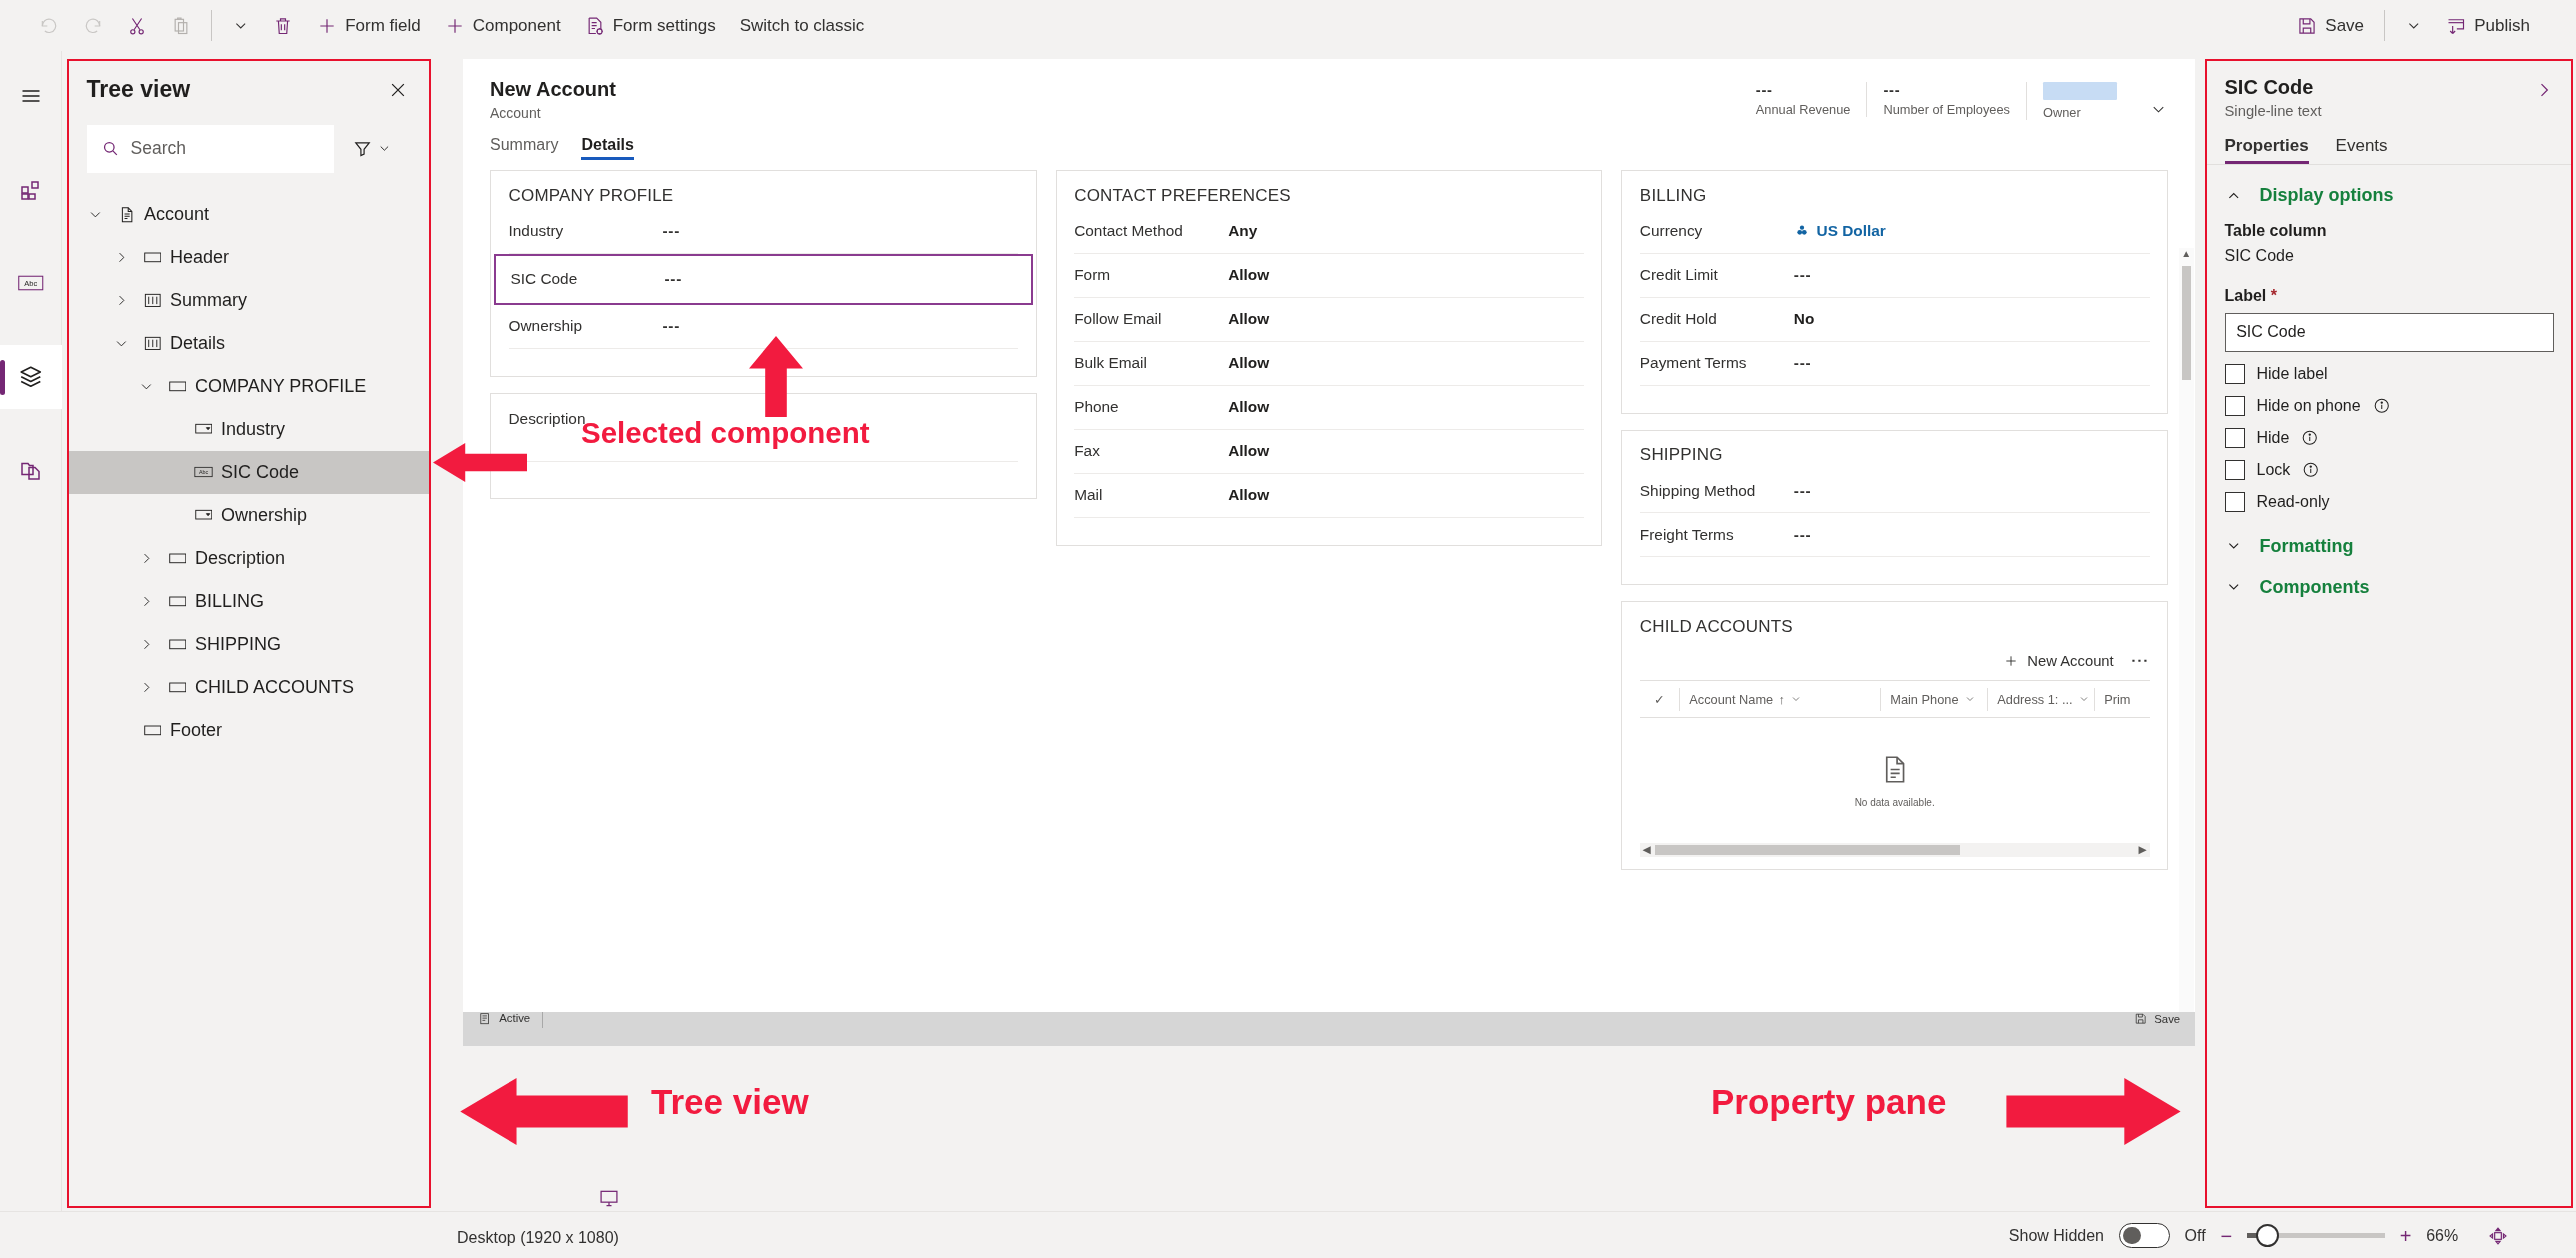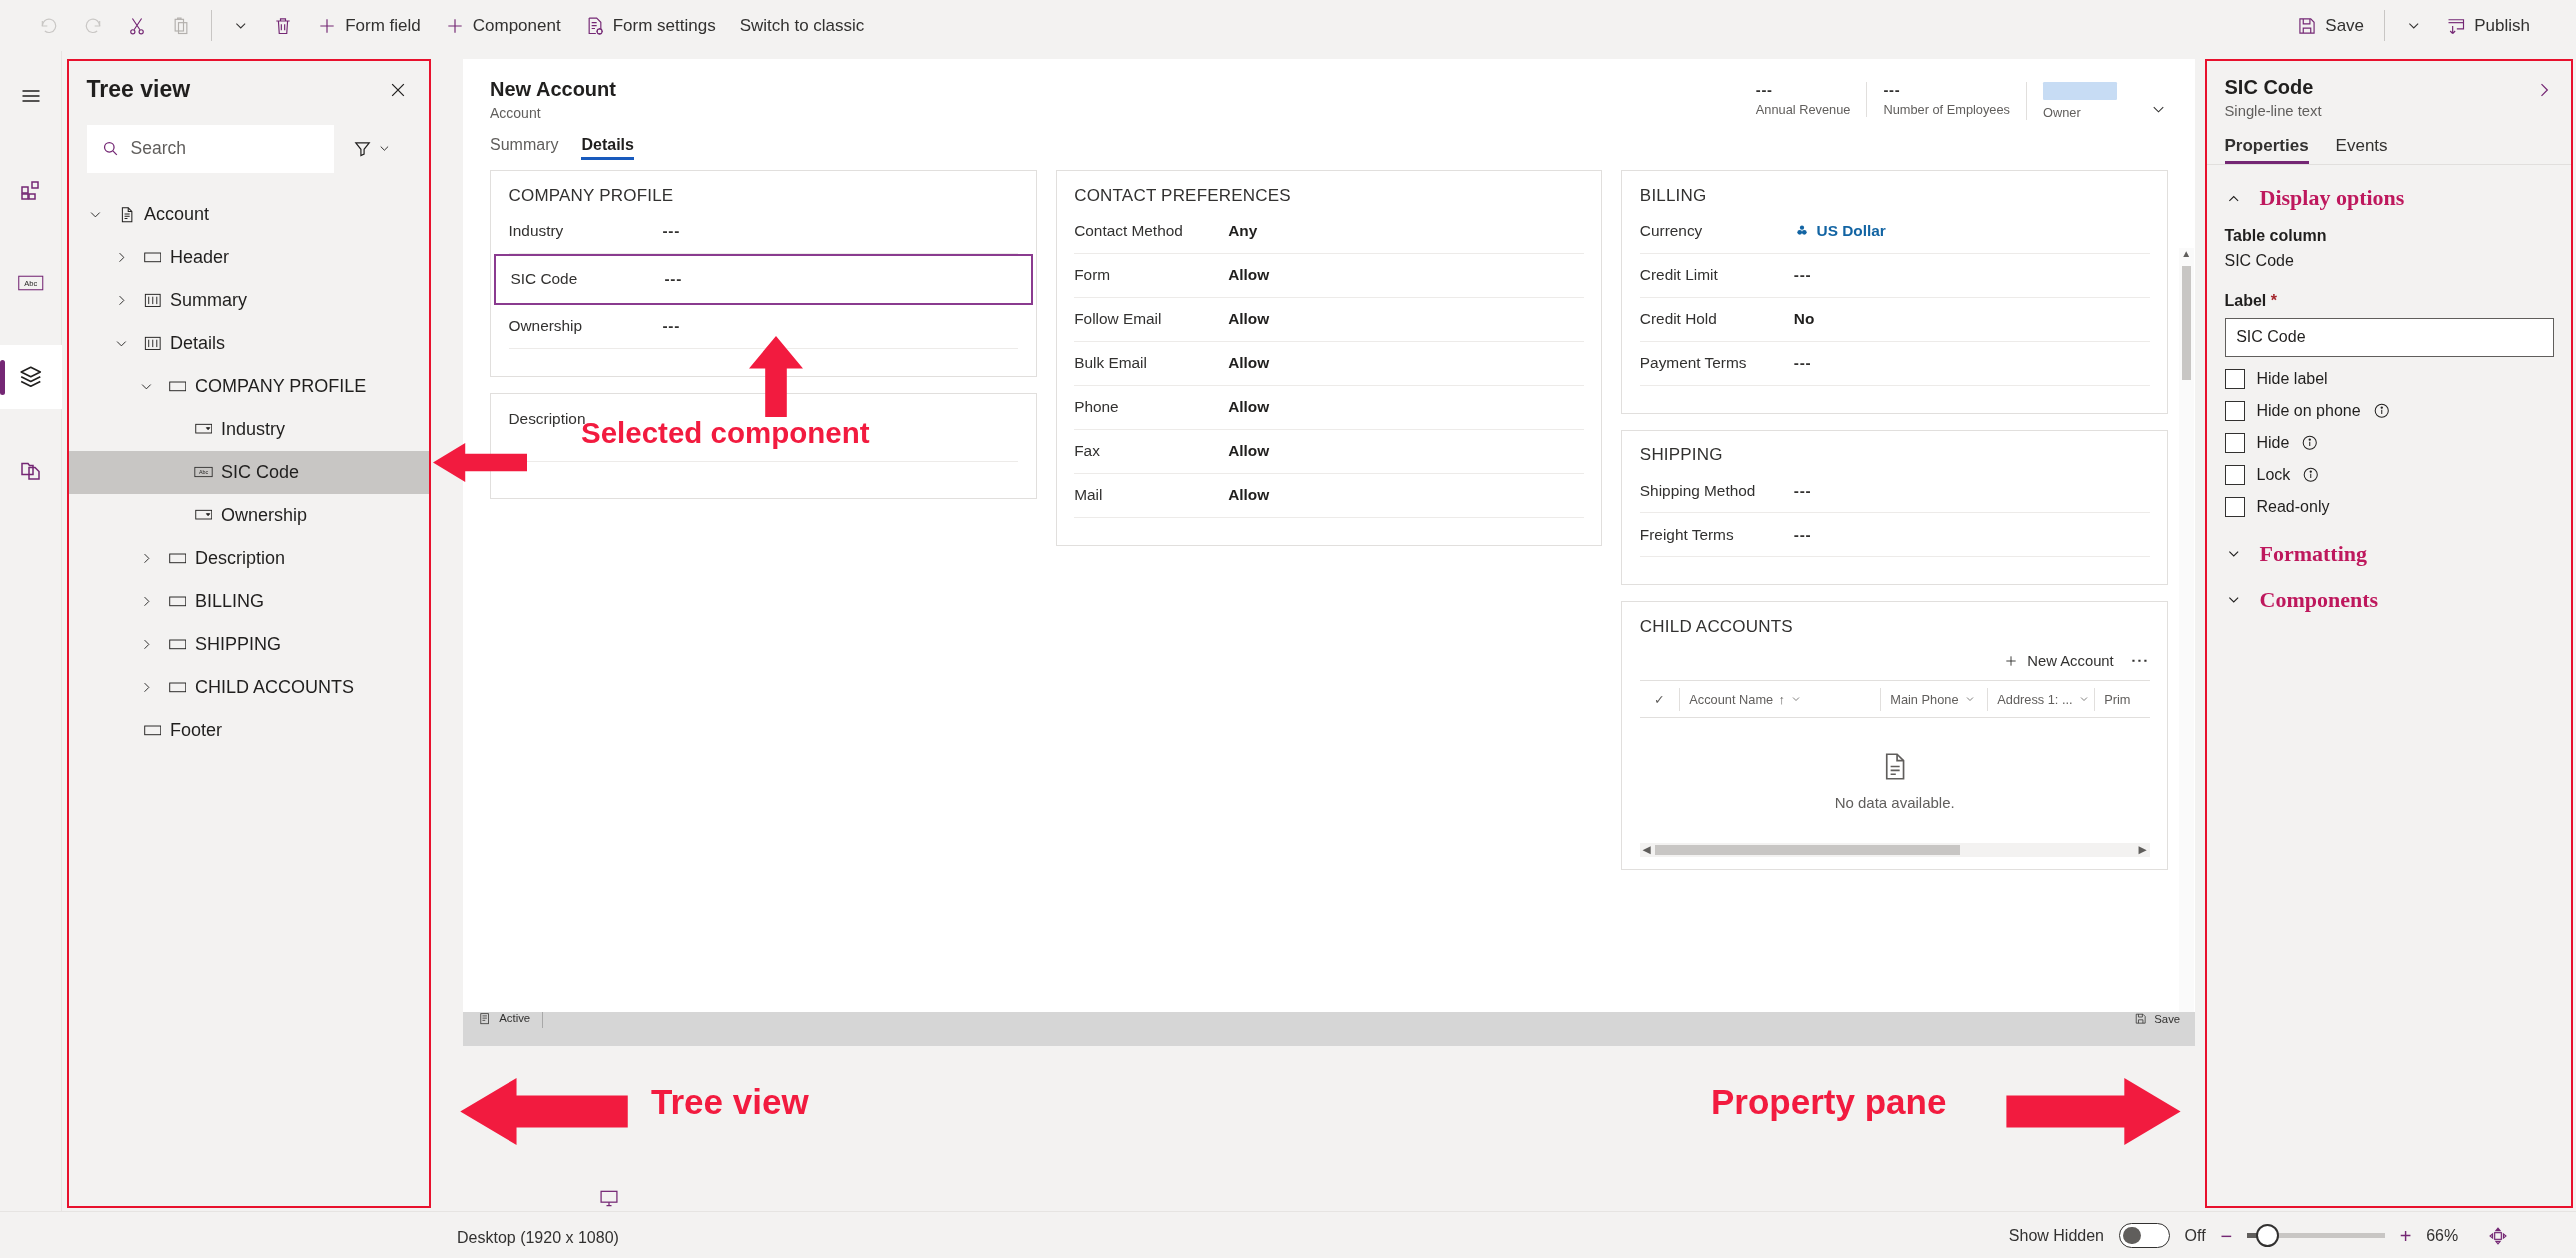--- a/index.html
+++ b/index.html
@@ -138,21 +138,21 @@
   .grid-more { font-size:17.5px; color:#323130; cursor:pointer; letter-spacing:1.3px; writing-mode:vertical-rl; }
   .grid-headrow {
     display:flex; align-items:center; height:38px; margin:0 17.5px;
     border-top:0.7px solid #e1dfdd; border-bottom:1.3px solid #e1dfdd;
     font-size:12.8px; color:#605e5c;
   }
   .gh { display:flex; align-items:center; gap:5.4px; padding:0 9.4px; border-left:0.7px solid #e1dfdd; height:23px; white-space:nowrap; cursor:pointer;}
   .gh.first { border-left:0; }
   .grid-empty {
     display:flex; flex-direction:column; align-items:center; justify-content:center;
-    height:125px; gap:12px; color:#605e5c; font-size:15px;
+    height:125px; gap:12px; color:#605e5c; font-size:10px;
   }
   .grid-scroll {
     margin:0 17.5px 12px 17.5px; height:13.4px; background:#f3f2f1;
     display:flex; align-items:center; position:relative;
   }
   .grid-scroll .thumb { position:absolute; left:14.8px; width:60%; height:9.4px; background:#c8c6c4; }
   .grid-scroll .arrL { position:absolute; left:2.7px; font-size:10.7px; color:#605e5c; }
   .grid-scroll .arrR { position:absolute; right:2.7px; font-size:10.7px; color:#605e5c; }
   
   .cv-scroll { position:absolute; right:1.3px; top:189px; width:14.8px; height:823px; background:#fafafa; }
@@ -176,21 +176,21 @@
   .pp-sub { font-size:14.8px; color:#605e5c; margin-top:4px; }
   .pp-collapse { margin-left:auto; cursor:pointer; padding-top:4px; }
   .pp-tabs { display:flex; gap:27px; padding:17.5px 17.5px 0 17.5px; border-bottom:0.7px solid #e1dfdd; }
   .pp-tab { font-size:17px; color:#323130; padding-bottom:8px; position:relative; cursor:pointer; }
   .pp-tab.active { font-weight:600; }
   .pp-tab.active::after { content:""; position:absolute; left:0; right:0; bottom:0; height:3.4px; background:#742774; }
   .pp-section {
     display:flex; align-items:center; gap:17.5px;
     padding:20px 17.5px 6.7px 17.5px; cursor:pointer;
   }
-  .pp-section-title { font-size:22px; font-weight:600; color:#be185d;font-family:Liberation Serif, serif; }
+  .pp-section-title { font-size:18px; font-weight:600; color:#15803d; }
   .pp-label { font-size:16px; font-weight:600; color:#201f1e; padding:9.4px 17.5px 0 17.5px; }
   .pp-value { font-size:16px; color:#201f1e; padding:6.7px 17.5px 0 17.5px; }
   .pp-req { color:#a4262c; }
   .pp-input {
     margin:8px 17.5px 0 17.5px; height:39px; background:#ffffff;
     border:0.7px solid #605e5c; display:flex; align-items:center; padding:0 10.7px;
   }
   .pp-input input {
     border:0; outline:0; width:100%; font-size:16px; color:#201f1e;
     font-family:"Liberation Sans", sans-serif; background:transparent;

